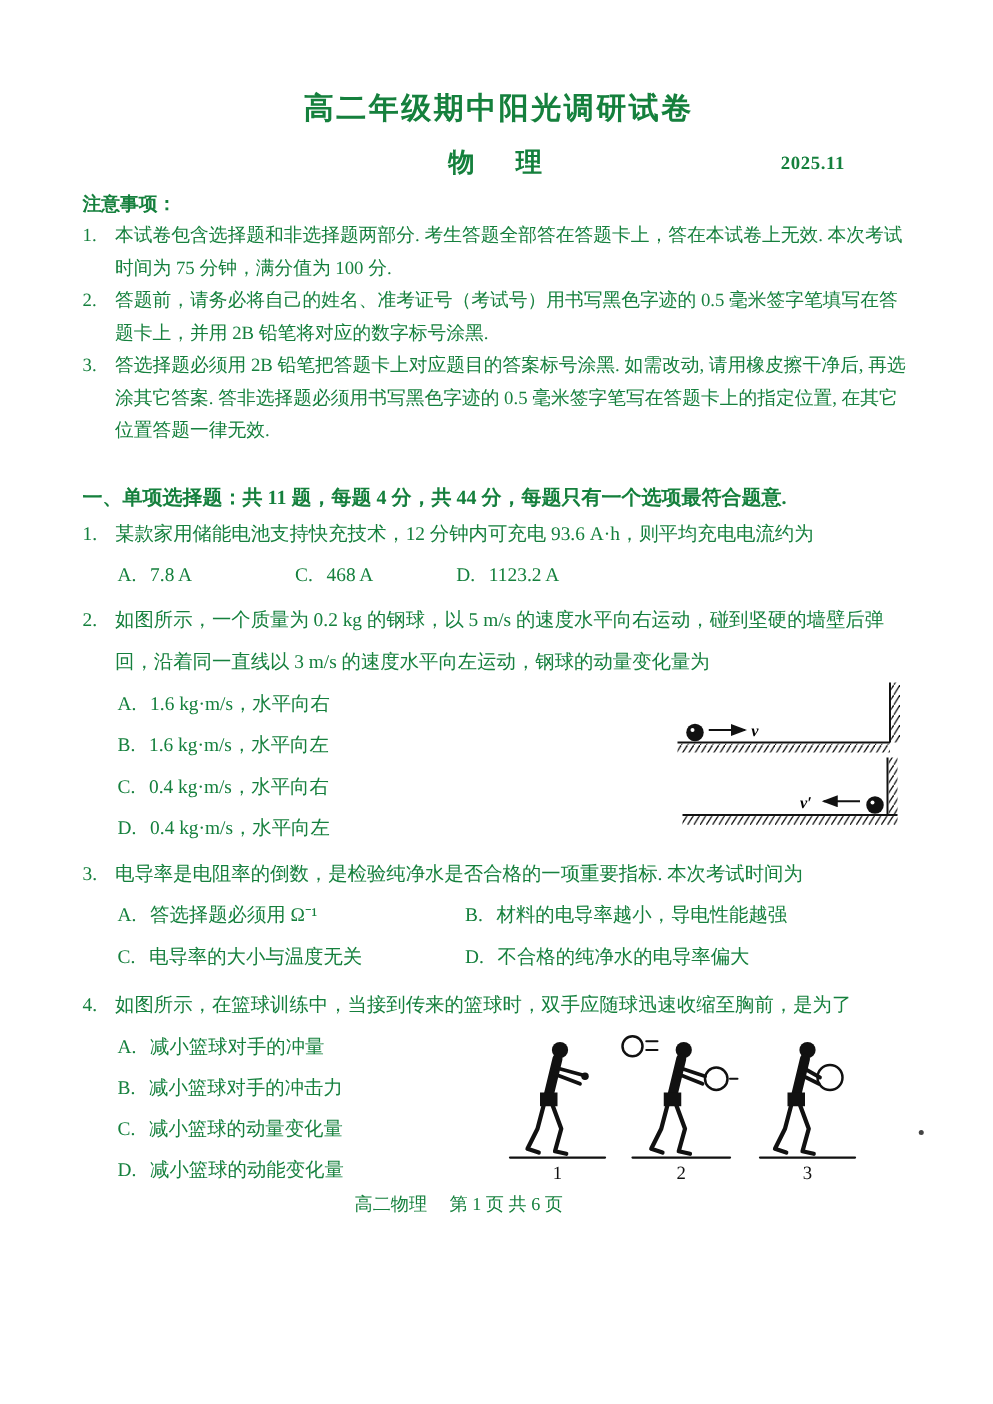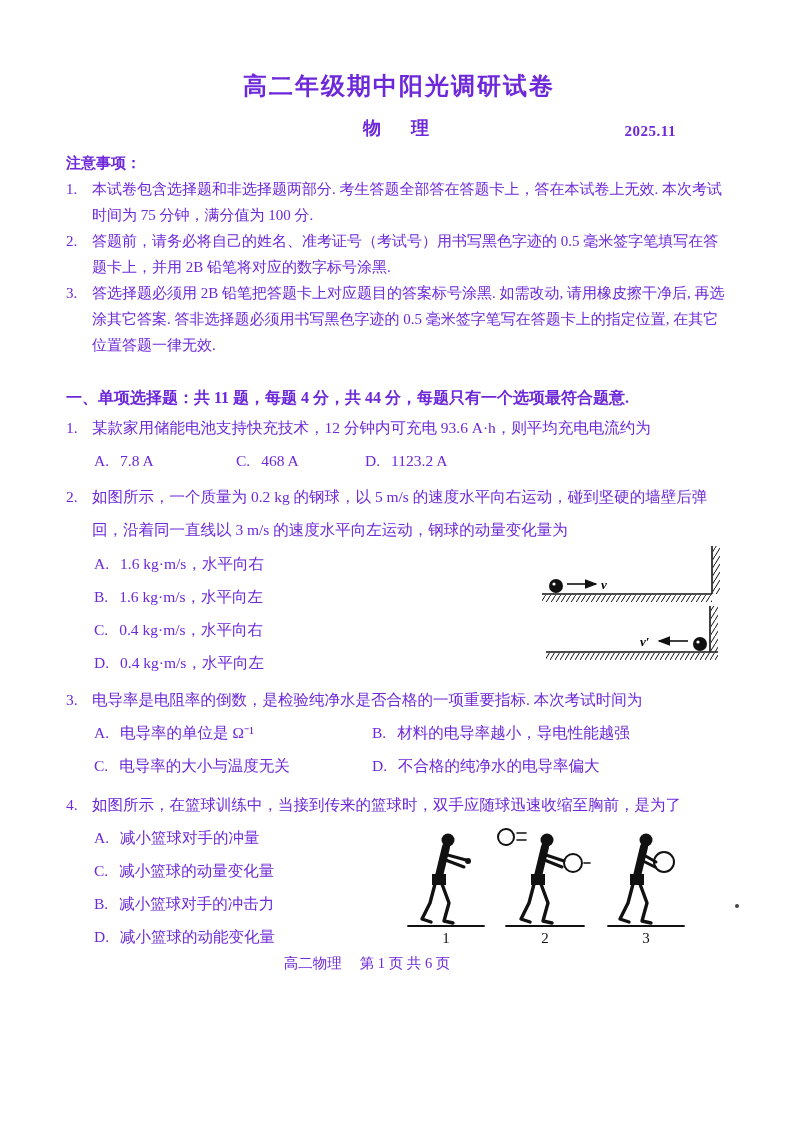--- a/index.html
+++ b/index.html
@@ -1,40 +1,40 @@
 <!DOCTYPE html>
 <html><head>
 <meta charset="utf-8">
 <style>
   html,body { margin:0; padding:0; }
   body { background:#ffffff; }
   .page {
     position:relative;
     width:794px; height:1123px;
     background:#ffffff;
-    color:#6d28d9;
+    color:#15803d;
     font-family:"Liberation Serif", serif;
     overflow:hidden;
     box-sizing:border-box;
     padding:0 62px 0 66px;
   }
   .title {
     margin-top:70px;
     text-align:center;
     font-size:24px;
     font-weight:bold;
     letter-spacing:2px;
   }
   .subject-row {
     position:relative;
     margin-top:14px;
     text-align:center;
     height:30px;
   }
-  .subject { font-size:18px; font-weight:bold; letter-spacing:6px; }
+  .subject { font-size:21px; font-weight:bold; letter-spacing:6px; }
   .date {
     position:absolute; right:56px; top:7px;
     font-size:15px; font-weight:bold; letter-spacing:0.5px;
     font-family:"Liberation Serif", serif;
     text-align:right;
   }
   .notice-heading { margin-top:8px; font-size:15px; font-weight:bold; }
   .notice { font-size:15px; line-height:26px; margin-top:3px; }
   .notice-item { padding-left:26px; }
   .n-num { display:inline-block; width:26px; margin-left:-26px; }
@@ -138,33 +138,33 @@
           <circle cx="158" cy="110" r="1.6" fill="#fff"></circle>
           <line x1="148" y1="109" x2="119" y2="109" stroke="#111" stroke-width="1.6" marker-end="url(#arrR)"></line>
           <text class="vlabel" x="100" y="114">v′</text>
         </g>
       </svg>
     </div>
 
     <div class="qblock" style="margin-top:4px;">
       <div class="q"><span class="qnum">3.</span><span>电导率是电阻率的倒数，是检验纯净水是否合格的一项重要指标. 本次考试时间为</span></div>
       <div class="q3-grid">
-        <span class="opt"><span class="optlabel">A.</span><span>电导率的单位是 Ω⁻¹</span></span>
+        <span class="opt"><span class="optlabel">A.</span><span>答选择题必须用 Ω⁻¹</span></span>
         <span class="opt"><span class="optlabel">B.</span><span>材料的电导率越小，导电性能越强</span></span>
         <span class="opt"><span class="optlabel">C.</span><span>电导率的大小与温度无关</span></span>
         <span class="opt"><span class="optlabel">D.</span><span>不合格的纯净水的电导率偏大</span></span>
       </div>
     </div>
 
     <div class="qblock" style="margin-top:6px;">
       <div class="q"><span class="qnum">4.</span><span>如图所示，在篮球训练中，当接到传来的篮球时，双手应随球迅速收缩至胸前，是为了</span></div>
       <div class="opts-v" style="line-height:34px;">
         <span class="opt"><span class="optlabel">A.</span><span>减小篮球对手的冲量</span></span>
+        <span class="opt"><span class="optlabel">B.</span><span>减小篮球对手的冲击力</span></span>
         <span class="opt"><span class="optlabel">C.</span><span>减小篮球的动量变化量</span></span>
-        <span class="opt"><span class="optlabel">B.</span><span>减小篮球对手的冲击力</span></span>
         <span class="opt"><span class="optlabel">D.</span><span>减小篮球的动能变化量</span></span>
       </div>
 
       <svg class="fig-q4" width="292" height="124" viewBox="0 0 292 124">
 
         <g stroke="#111" fill="none" stroke-linecap="round" stroke-linejoin="round">
           <line x1="8" y1="102" x2="84" y2="102" stroke-width="1.8"></line>
           <circle cx="48" cy="16" r="6.5" fill="#111" stroke="none"></circle>
           <path d="M46,23 L39,52" stroke-width="8"></path>
           <path d="M44,30 L66,36" stroke-width="3"></path>

